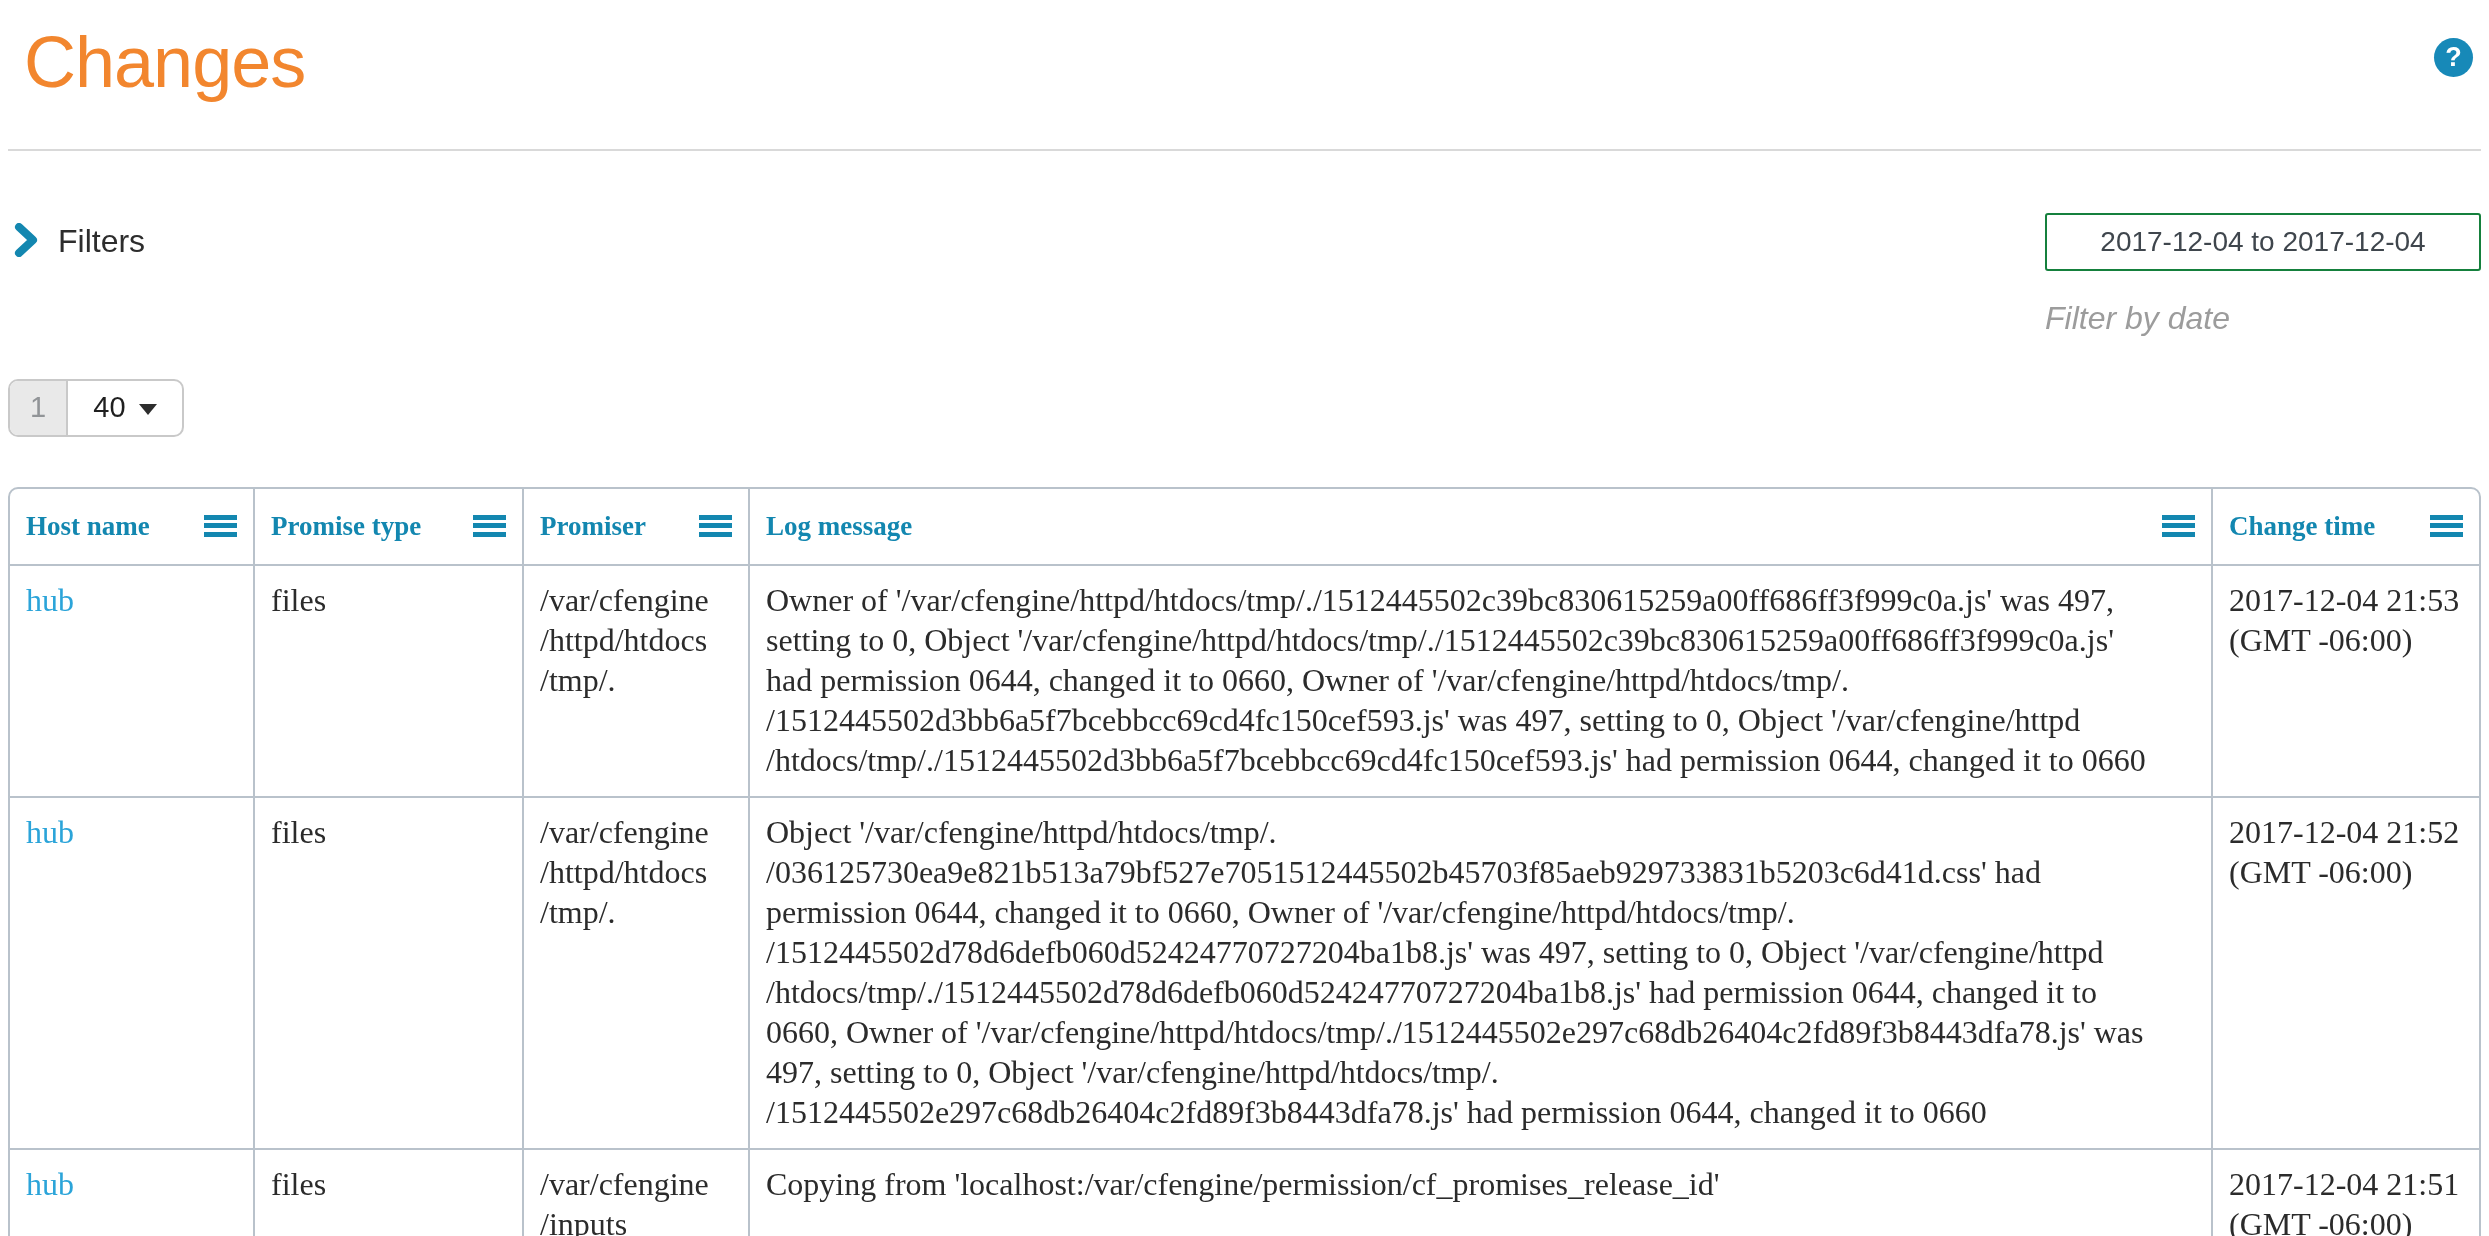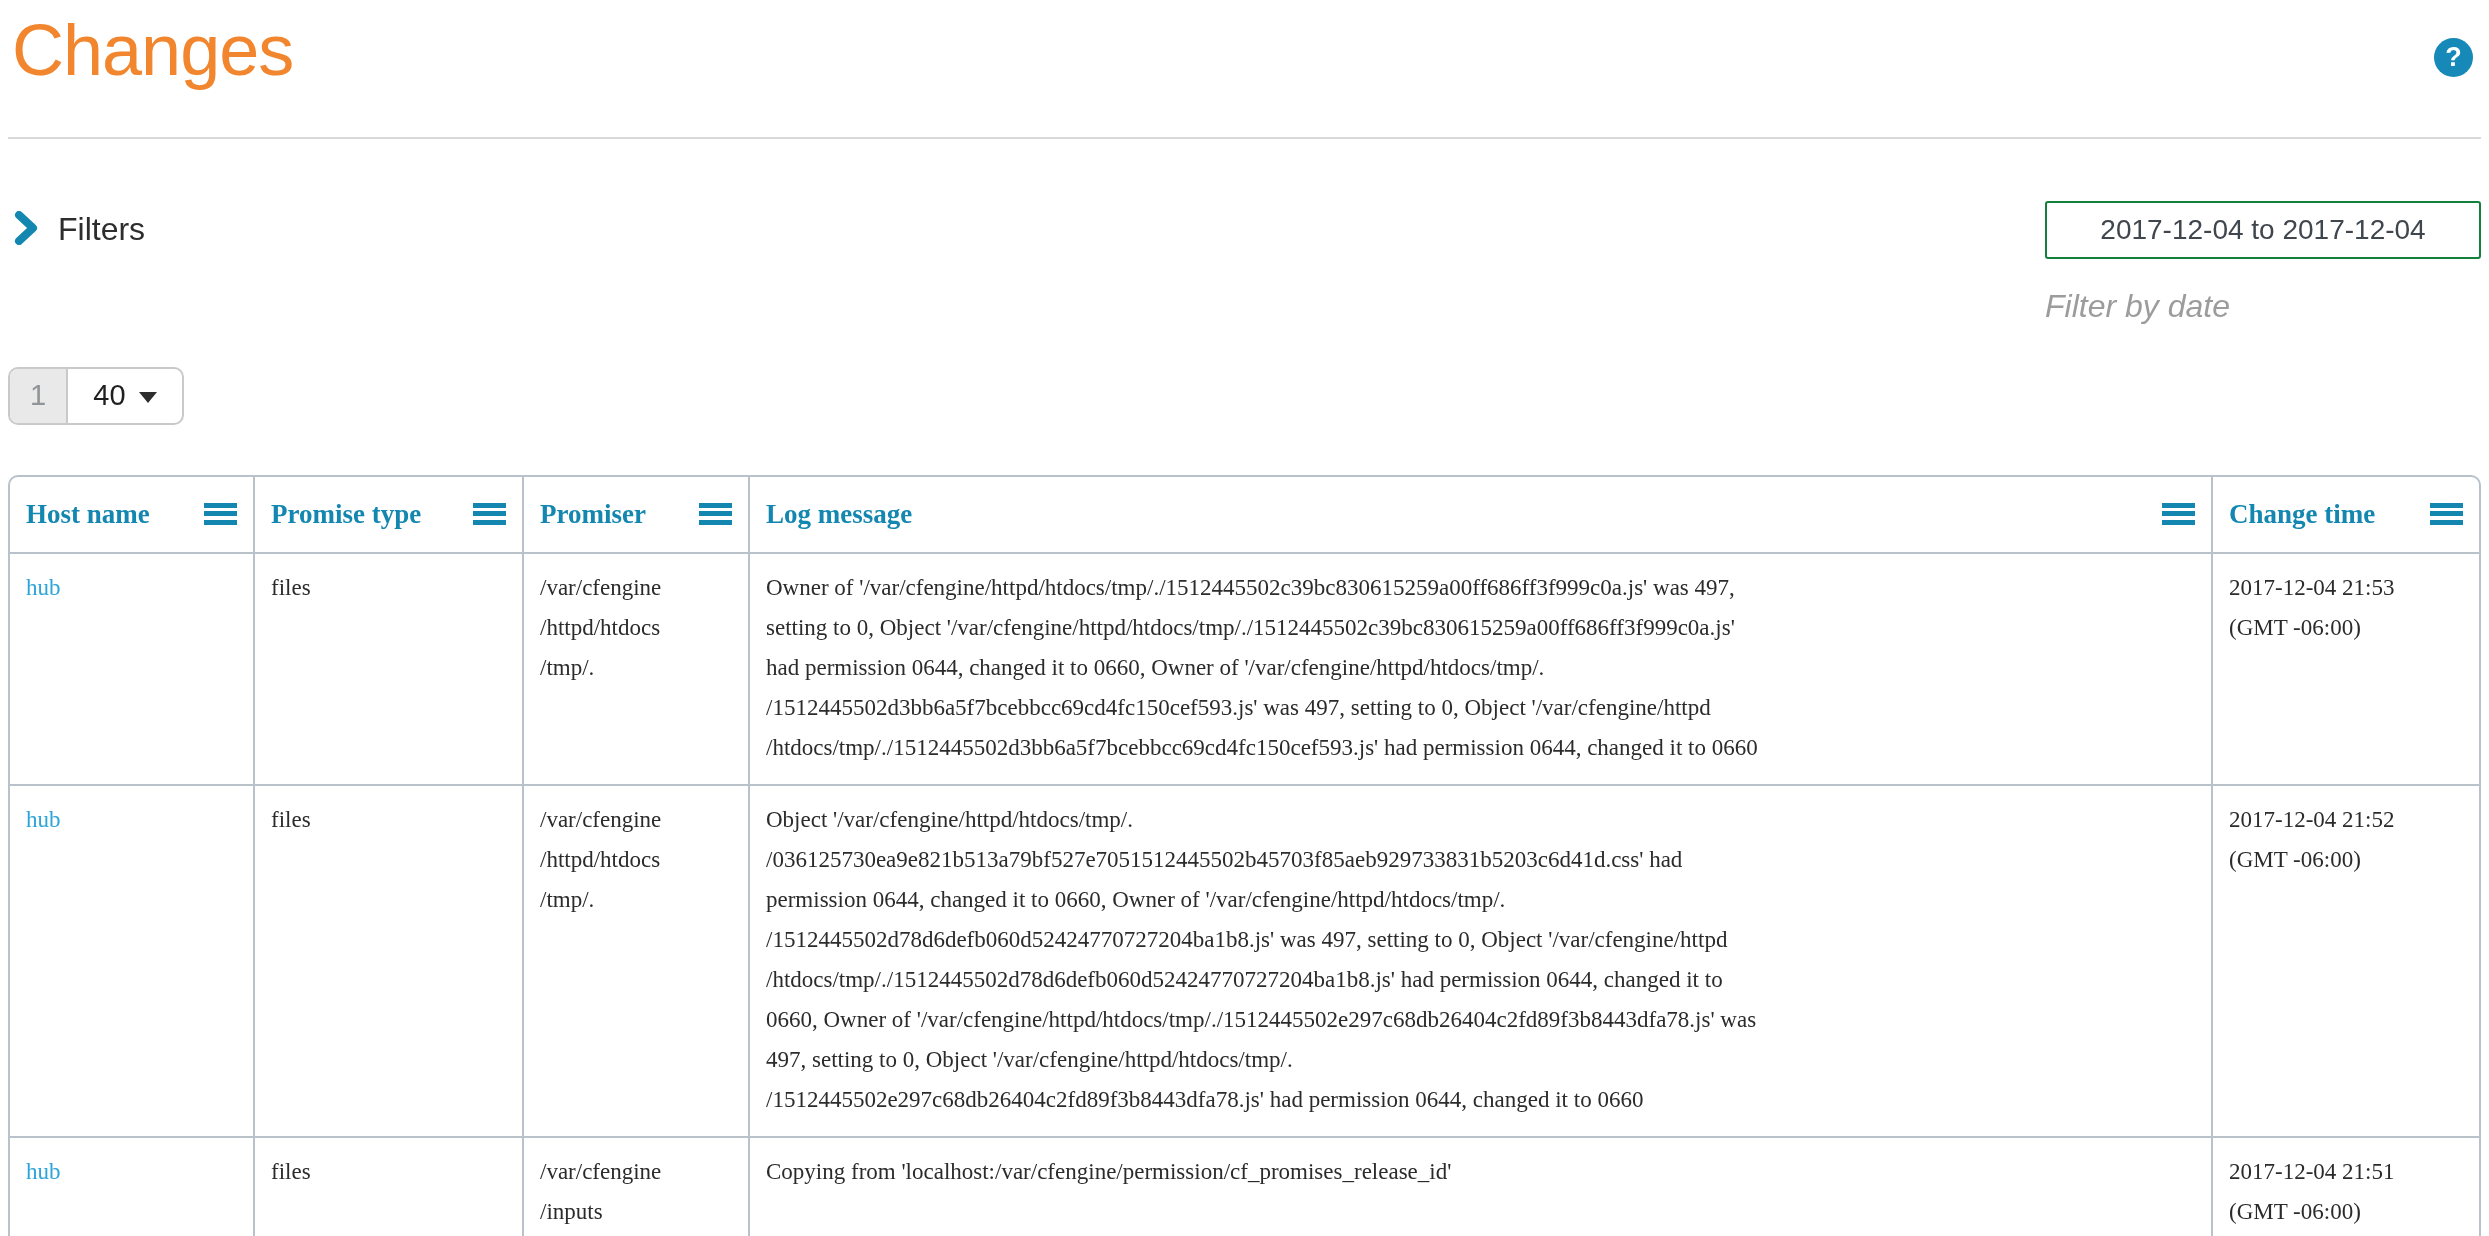--- a/index.html
+++ b/index.html
@@ -7,21 +7,21 @@
   body {
     width: 2489px;
     font-family: "Liberation Sans", sans-serif;
     color: #2b2b2b;
   }
   .page { padding: 8px 8px 0 8px; position: relative; }
 
   
   .page-header { position: relative; padding: 2px 2px 0 4px; }
   h1.title {
-    margin: 0;
+    margin: 12px;
     font-size: 72px;
     line-height: 1.12;
     font-weight: 400;
     letter-spacing: -1px;
     color: #f2862e;
   }
   .help {
     position: absolute;
     top: 30px;
     right: 8px;
@@ -186,21 +186,21 @@
     cursor: pointer;
     background: linear-gradient(
       #1387b0 0 5px, transparent 5px 8.5px,
       #1387b0 8.5px 13.5px, transparent 13.5px 17px,
       #1387b0 17px 22px
     );
   }
 
   td {
     padding: 14px 16px 16px 16px;
-    font-size: 23px;
+    font-size: 32px;
     line-height: 40px;
     color: #2b2b2b;
   }
   td.pre { white-space: pre-line; word-wrap: break-word; }
   a.host-link {
     color: #2ba4d9;
     text-decoration: none;
     cursor: pointer;
   }
 

